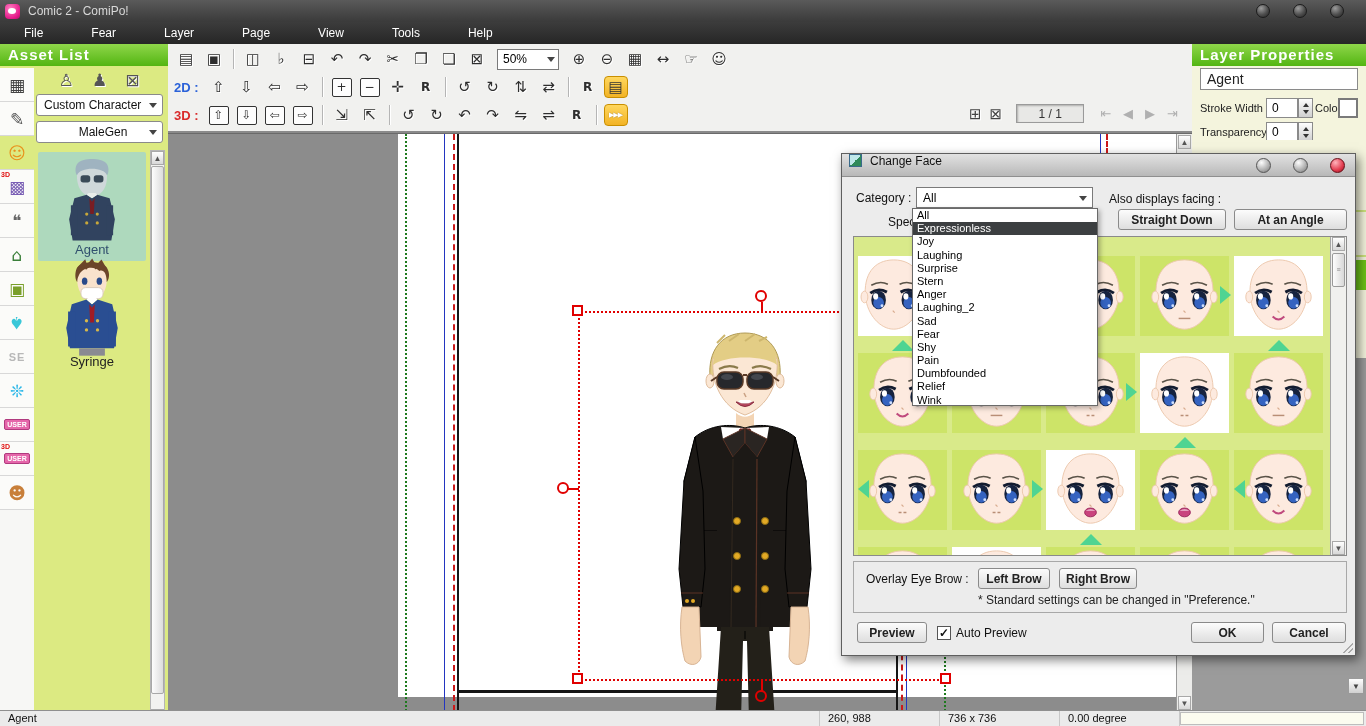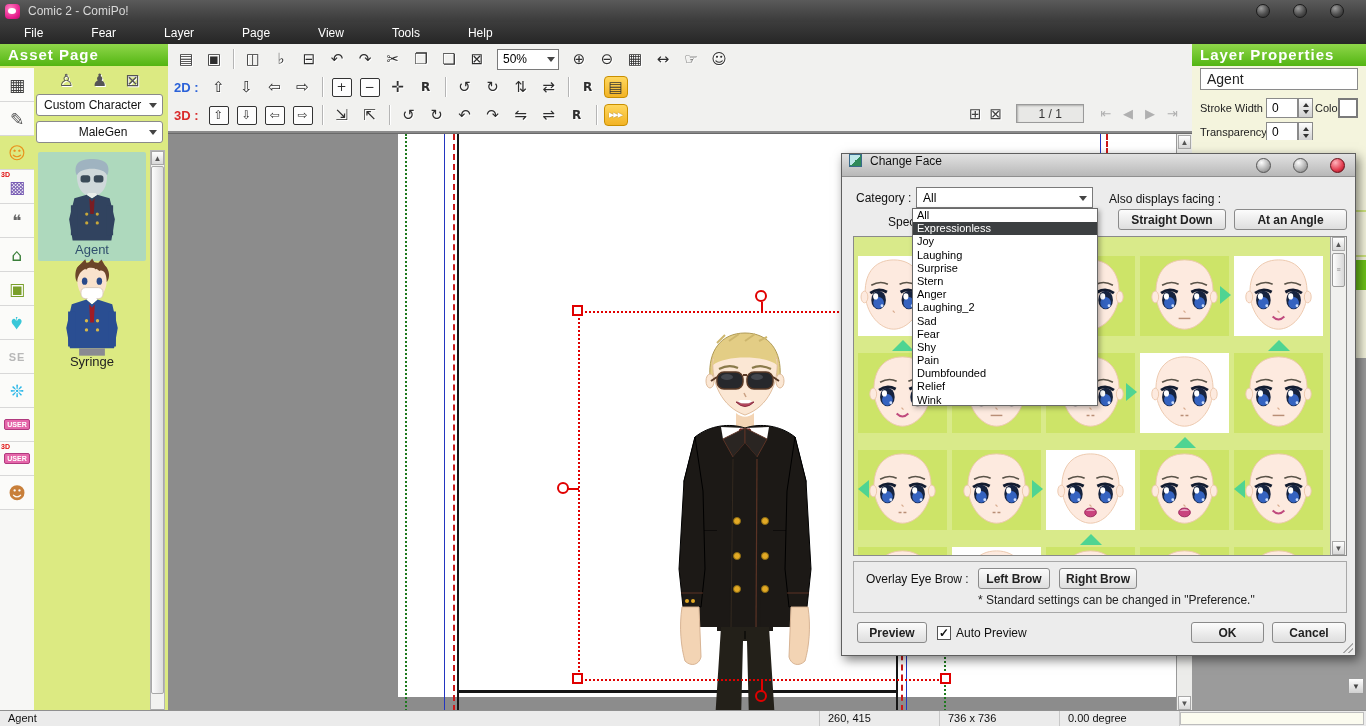--- a/index.html
+++ b/index.html
@@ -277,21 +277,21 @@
       <span class="pg-icon ic">⊠</span>
       <div id="page-field">1 / 1</div>
       <span class="nav-arrow ic">⇤</span>
       <span class="nav-arrow ic">◀</span>
       <span class="nav-arrow ic">▶</span>
       <span class="nav-arrow ic">⇥</span>
     </div>
 </div>
 
 <div id="asset-panel">
-  <div class="panel-header">Asset Page</div>
+  <div class="panel-header">Asset List</div>
   <div id="asset-iconrow">
       <span class="a-ic ic">♙</span>
       <span class="a-ic ic">♟</span>
       <span class="a-ic ic">⊠</span>
     </div>
   <div class="asset-dd" style="top:50px;">
     <span>Custom Character</span>
     <i class="dd-arrow"></i>
   </div>
   <div class="asset-dd" style="top:77px;text-align:center;">
@@ -1021,17 +1021,17 @@
   <div id="auto-preview-box">✓</div>
   <div class="dlg-label" style="left:114px; top:472px;">Auto Preview</div>
   <div class="dlg-btn" style="left:349px; top:468px; width:73px;">OK</div>
   <div class="dlg-btn" style="left:430px; top:468px; width:74px;">Cancel</div>
   <div id="resize-grip"></div>
 </div>
 
 <div id="statusbar">
 
 <div class="status-cell" style="width: 820px;">Agent</div>
-    <div class="status-cell" style="width: 120px;">260, 415</div>
+    <div class="status-cell" style="width: 120px;">260, 988</div>
     <div class="status-cell" style="width: 120px;">736 x 736</div>
     <div class="status-cell" style="width: 120px;">0.00 degree</div>
     <div id="status-right-box"></div>
   </div>
 
 </body></html>

